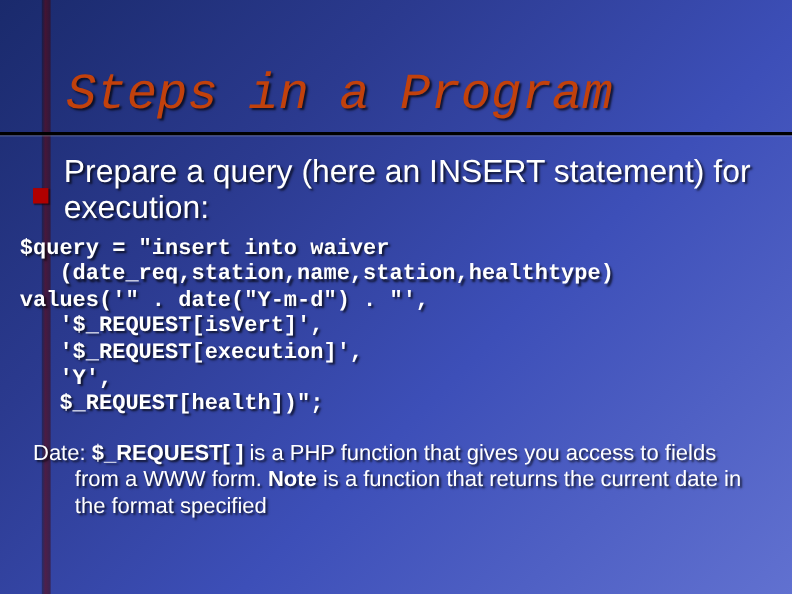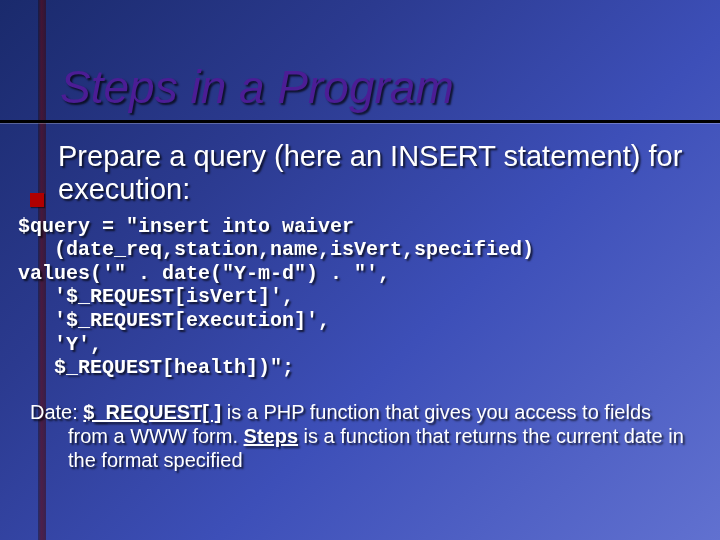--- a/index.html
+++ b/index.html
@@ -20,44 +20,44 @@
     left: 38px;
     top: 0;
     width: 8px;
     height: 540px;
     background: linear-gradient(90deg, rgba(0,0,0,0.35) 0%, rgba(100,0,0,0.55) 40%, rgba(60,0,0,0.5) 100%);
   }
   .title {
     position: absolute;
     left: 60px;
     top: 60px;
-    font-family: Liberation Sans, sans-serif;
+    font-family: Liberation Mono, monospace;
     font-style: italic;
     font-size: 46px;
-    color: #4c1d95;
+    color: #c2410c;
     text-shadow: 2px 2px 2px rgba(0,0,0,0.7);
   }
   .underline {
     position: absolute;
     left: 0;
     top: 120px;
     width: 720px;
     height: 3px;
     background: #000;
     box-shadow: 0 1px 0 rgba(255,255,255,0.25);
   }
   .content {
     position: absolute;
     left: 30px;
     top: 140px;
     width: 660px;
   }
   .bullet-row {
     display: flex;
-    align-items: flex-end;
+    align-items: center;
   }
   .bullet-square {
     width: 14px;
     height: 14px;
     background: #b00000;
     margin-top: 10px;
     margin-right: 14px;
     flex: 0 0 14px;
     box-shadow: 1px 1px 1px rgba(0,0,0,0.5);
   }
@@ -83,44 +83,44 @@
     font-size: 20px;
     line-height: 1.2;
     color: #fff;
     text-shadow: 2px 2px 2px rgba(0,0,0,0.7);
   }
   .note .indent {
     display: block;
     margin-left: 38px;
     text-indent: -38px;
   }
-  .b { font-weight: bold; text-decoration: underline; }
+  .b { font-weight: bold; }
 </style>
 </head>
 <body>
 
 <div class="vertbar"></div>
 
 <div class="title">Steps in a Program</div>
 <div class="underline"></div>
 
 <div class="content">
 
   <div class="bullet-row">
     <div class="bullet-square"></div>
     <div class="bullet-text">Prepare a query (here an INSERT statement) for execution:</div>
   </div>
 
   <div class="codeblock"><span>$query = "insert into waiver</span>
-<span>   (date_req,station,name,isVert,specified)</span>
+<span>   (date_req,station,name,station,healthtype)</span>
 <span>values('" . date("Y-m-d") . "',</span>
 <span>   '$_REQUEST[isVert]',</span>
 <span>   '$_REQUEST[execution]',</span>
 <span>   'Y',</span>
 <span>   $_REQUEST[health])";</span></div>
 
   <div class="note">
     <span class="indent">
-      <span>Date: </span><span class="b">$_REQUEST[ ]</span><span> is a PHP function that gives you access to fields from a WWW form. </span><span class="b">Steps</span><span> is a function that returns the current date in the format specified</span>
+      <span>Date: </span><span class="b">$_REQUEST[ ]</span><span> is a PHP function that gives you access to fields from a WWW form. </span><span class="b">Note</span><span> is a function that returns the current date in the format specified</span>
     </span>
   </div>
 
 </div>
 
 </body></html>

